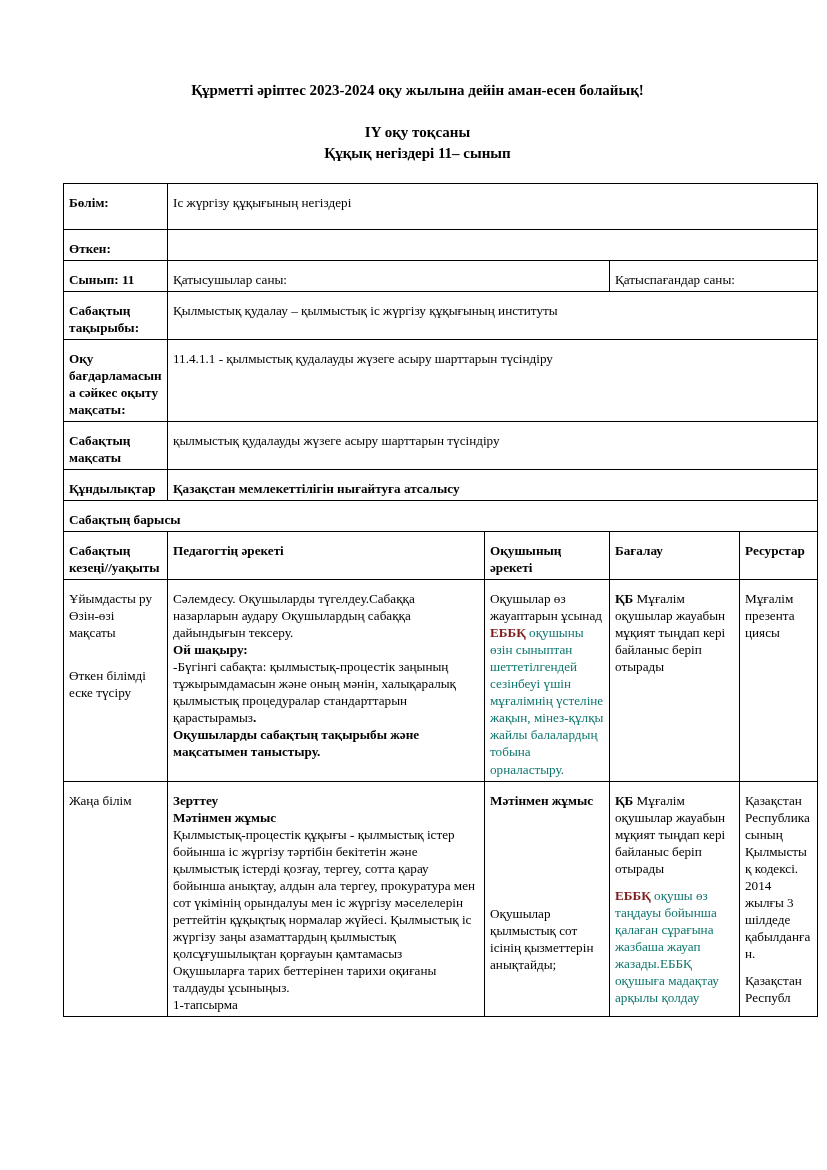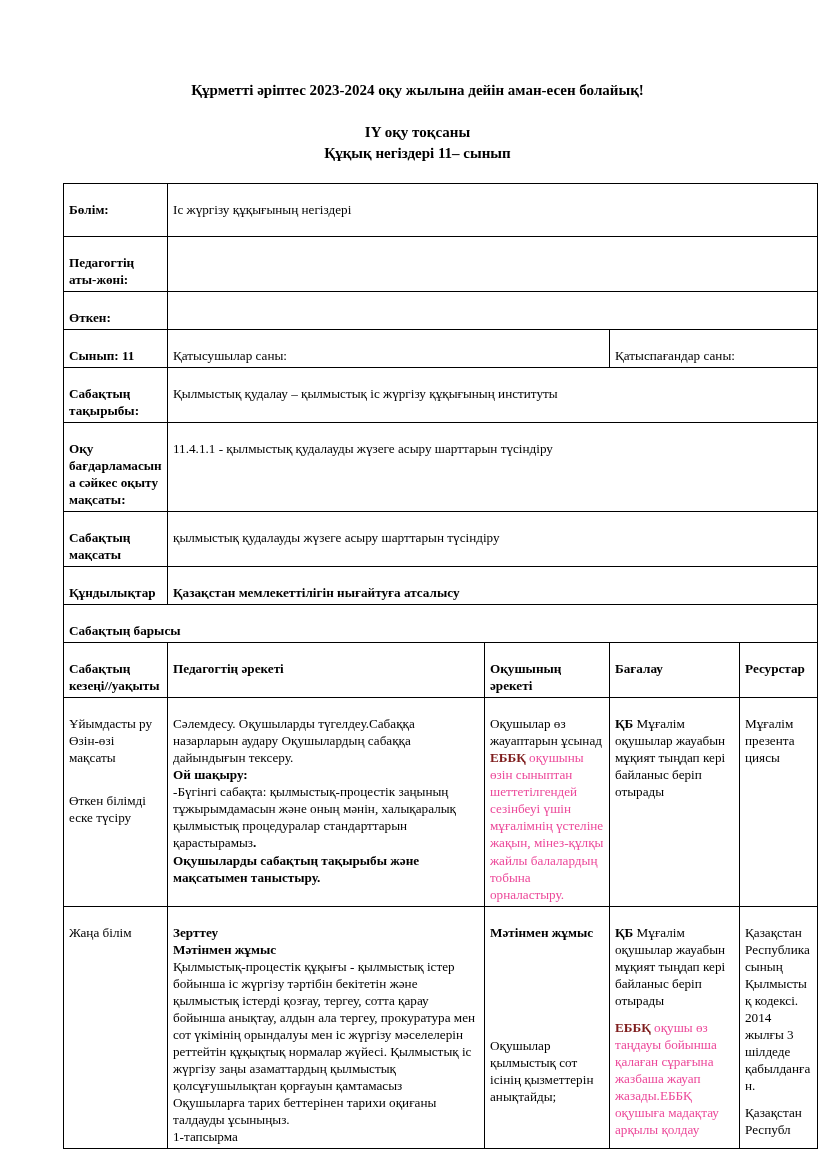--- a/index.html
+++ b/index.html
@@ -39,28 +39,28 @@
   }
   table.plan {
     border-collapse: collapse;
     width: 754px;
     table-layout: fixed;
     margin-top: 6px;
   }
   table.plan td {
     border: 1px solid #000000;
     vertical-align: top;
-    padding: 17px 5px 3px 5px;
+    padding: 10px 5px 3px 5px;
     font-size: 13.2px;
     line-height: 1.29;
     word-wrap: break-word;
     overflow-wrap: break-word;
   }
   .b { font-weight: bold; }
-  .red { color: #ec4899; }
+  .red { color: #0f766e; }
   .red-b { color: #7f1d1d; font-weight: bold; }
   .spacer-sm { display: block; height: 10px; }
   .spacer-md { display: block; height: 26px; }
   .spacer-xl { display: block; height: 96px; }
   .cell-p { margin: 0; }
   .hdr-row td { font-weight: bold; }
   
   col.c1 { width: 104px; }
   col.c2 { width: 317px; }
   col.c3 { width: 125px; }
@@ -88,24 +88,20 @@
         <col class="c4">
         <col class="c5">
     </colgroup>
     <tbody>
 
       <tr class="row-bolim">
         <td class="b">Бөлім:</td>
         <td colspan="4">Іс жүргізу құқығының негіздері</td>
       </tr>
 
-      <tr class="row-small">
-        <td class="b">Педагогтің аты-жөні:</td>
-        <td colspan="4"></td>
-      </tr>
 
       <tr class="row-small">
         <td class="b">Өткен:</td>
         <td colspan="4"></td>
       </tr>
 
       <tr class="row-small">
         <td class="b">Сынып: 11</td>
         <td colspan="2">Қатысушылар саны:</td>
         <td colspan="2">Қатыспағандар саны:</td>

